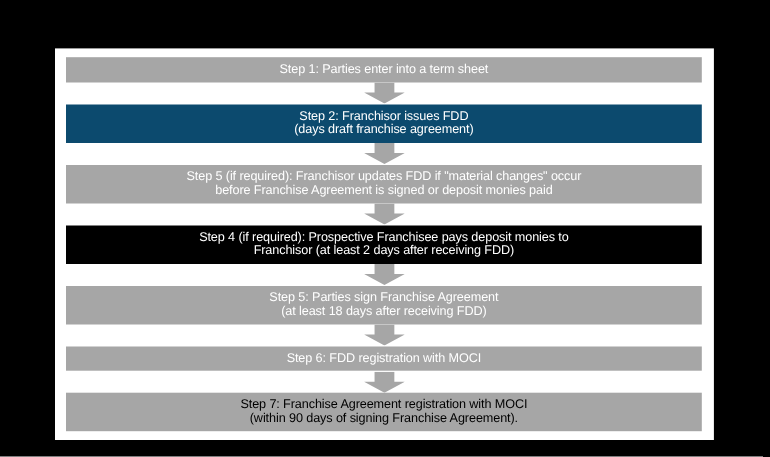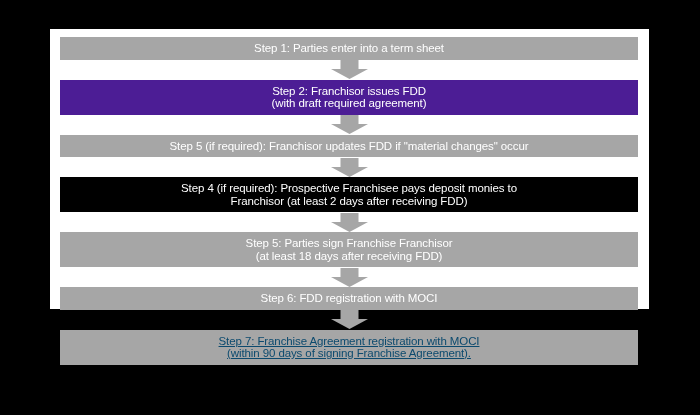--- a/index.html
+++ b/index.html
@@ -6,23 +6,23 @@
   body {
     width: 700px;
     height: 415px;
     position: relative;
     overflow: hidden;
     font-family: "Liberation Sans", sans-serif;
   }
   .frame {
     position: absolute;
     left: 50px;
-    top: 29px;
+    top: 44px;
     width: 599px;
-    height: 280px;
+    height: 356px;
     box-sizing: border-box;
     padding: 8px 11px 13px 10px;
   }
   .flow {
     display: flex;
     flex-direction: column;
     width: 100%;
   }
   .step-box {
     text-align: center;
@@ -49,61 +49,62 @@
 <div class="frame" style="background: rgb(255, 255, 255);">
   <div class="flow">
       <div class="step-box" style="background: rgb(166, 166, 166); color: rgb(255, 255, 255);">
         <div class="line"><span>Step 1: Parties enter into a term sheet</span></div>
       </div>
       <div class="arrow-wrap">
         <svg width="37" height="19" viewBox="0 0 37 19">
           <path d="M9.5 0 h18 v9 h9.5 L18.5 19 L0 9 h9.5 Z" fill="#a6a6a6"></path>
         </svg>
       </div>
-      <div class="step-box" style="background: #4c1d95; color: rgb(255, 255, 255);">
+      <div class="step-box" style="background: #0c4a6e; color: rgb(255, 255, 255);">
         <div class="line"><span>Step 2: Franchisor issues FDD</span></div>
-        <div class="line"><span>(with draft required agreement)</span></div>
+        <div class="line"><span>(days draft franchise agreement)</span></div>
       </div>
       <div class="arrow-wrap">
         <svg width="37" height="19" viewBox="0 0 37 19">
           <path d="M9.5 0 h18 v9 h9.5 L18.5 19 L0 9 h9.5 Z" fill="#a6a6a6"></path>
         </svg>
       </div>
       <div class="step-box" style="background: rgb(166, 166, 166); color: rgb(255, 255, 255);">
         <div class="line"><span>Step 5 </span><span class="ital">(if required)</span><span>: Franchisor updates FDD if "material changes" occur</span></div>
+        <div class="line"><span>before Franchise Agreement is signed or deposit monies paid</span></div>
       </div>
       <div class="arrow-wrap">
         <svg width="37" height="19" viewBox="0 0 37 19">
           <path d="M9.5 0 h18 v9 h9.5 L18.5 19 L0 9 h9.5 Z" fill="#a6a6a6"></path>
         </svg>
       </div>
       <div class="step-box" style="background: #000000; color: rgb(255, 255, 255);">
         <div class="line"><span>Step 4 </span><span class="ital">(if required)</span><span>: Prospective Franchisee pays deposit monies to</span></div>
         <div class="line"><span>Franchisor (at least 2 days after receiving FDD)</span></div>
       </div>
       <div class="arrow-wrap">
         <svg width="37" height="19" viewBox="0 0 37 19">
           <path d="M9.5 0 h18 v9 h9.5 L18.5 19 L0 9 h9.5 Z" fill="#a6a6a6"></path>
         </svg>
       </div>
       <div class="step-box" style="background: rgb(166, 166, 166); color: rgb(255, 255, 255);">
-        <div class="line"><span>Step 5: Parties sign Franchise Franchisor</span></div>
+        <div class="line"><span>Step 5: Parties sign Franchise Agreement</span></div>
         <div class="line"><span>(at least 18 days after receiving FDD)</span></div>
       </div>
       <div class="arrow-wrap">
         <svg width="37" height="19" viewBox="0 0 37 19">
           <path d="M9.5 0 h18 v9 h9.5 L18.5 19 L0 9 h9.5 Z" fill="#a6a6a6"></path>
         </svg>
       </div>
       <div class="step-box" style="background: rgb(166, 166, 166); color: rgb(255, 255, 255);">
         <div class="line"><span>Step 6: FDD registration with MOCI</span></div>
       </div>
       <div class="arrow-wrap">
         <svg width="37" height="19" viewBox="0 0 37 19">
           <path d="M9.5 0 h18 v9 h9.5 L18.5 19 L0 9 h9.5 Z" fill="#a6a6a6"></path>
         </svg>
       </div>
-      <div class="step-box" style="background: rgb(166, 166, 166); color: #0c4a6e; text-decoration: underline;">
+      <div class="step-box" style="background: rgb(166, 166, 166); color: #000000;">
         <div class="line"><span>Step 7: Franchise Agreement registration with MOCI</span></div>
         <div class="line"><span>(within 90 days of signing Franchise Agreement).</span></div>
       </div>
     </div>
 </div>
 
 </body></html>

